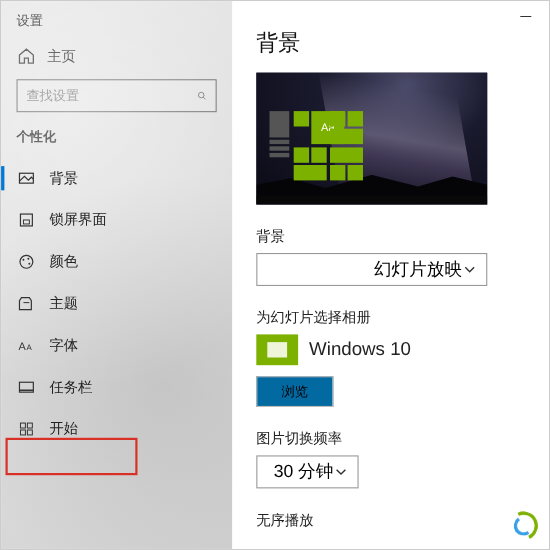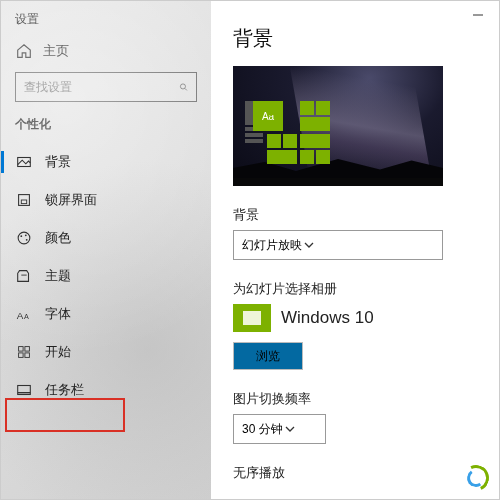--- a/index.html
+++ b/index.html
@@ -26,21 +26,21 @@
     .preview { width: 210px; height: 120px; background: #1a1a2e; position: relative; overflow: hidden; }
     .preview .sky { position: absolute; inset: 0; background: radial-gradient(ellipse at 65% 10%, #4a4a6a 0%, #1a1a2e 40%, #0a0a15 100%); }
     .preview .milky { position: absolute; top: -10px; right: 20px; width: 120px; height: 160px; background: linear-gradient(200deg, transparent 20%, rgba(150,140,170,0.5) 45%, rgba(120,100,140,0.4) 55%, transparent 75%); transform: rotate(-10deg); }
     .preview .ground { position: absolute; bottom: 0; left: 0; right: 0; height: 30px; background: #050508; clip-path: polygon(0 40%, 15% 20%, 30% 50%, 50% 10%, 70% 45%, 85% 15%, 100% 40%, 100% 100%, 0 100%); }
     .preview .tiles { position: absolute; left: 12px; bottom: 10px; width: 95px; height: 75px; }
     .preview .taskbar { position: absolute; left: 0; right: 0; bottom: 0; height: 8px; background: rgba(10,10,10,0.6); }
     .tile { position: absolute; background: #7db100; }
     .tile.aa { display: flex; align-items: center; justify-content: center; color: #fff; font-size: 10px; }
 
     .field-label { font-size: 13px; color: #222; margin-top: 20px; margin-bottom: 6px; }
-    .dropdown { width: 210px; height: 30px; border: 1px solid #999; display: flex; align-items: center; justify-content: flex-start; padding: 0 8px; font-size: 12px; cursor: pointer; }
+    .dropdown { width: 210px; height: 30px; border: 1px solid #999; display: flex; align-items: center; justify-content: flex-end; padding: 0 8px; font-size: 16px; cursor: pointer; }
     .dropdown .chev { width: 14px; height: 14px; }
     .album-row { display: flex; align-items: center; margin-top: 6px; }
     .album-thumb { width: 38px; height: 28px; background: #7db100; margin-right: 10px; position: relative; }
     .album-thumb::after { content: ""; position: absolute; left: 10px; top: 7px; width: 18px; height: 14px; background: #eef5d8; }
     .album-name { font-size: 17px; color: #222; }
     .browse-btn { margin-top: 10px; width: 70px; height: 28px; border: 1px solid #bbb; background: #0369a1; font-size: 12px; display: flex; align-items: center; justify-content: center; cursor: pointer; }
     .dd-small { width: 93px; }
 
     .watermark { position: absolute; right: 6px; bottom: 8px; display: flex; align-items: center; backdrop-filter: blur(1px); }
     .wm-icon { width: 26px; height: 26px; position: relative; margin-right: 4px; }
@@ -131,54 +131,54 @@
           <svg viewBox="0 0 20 20">
             <text x="2" y="15" font-size="11" fill="#333" font-family="serif">A</text>
             <text x="10" y="15" font-size="8" fill="#333" font-family="serif">A</text>
           </svg>
         </span>
       <span>字体</span>
     </div>
     <div class="sb-item">
       <span class="icon">
           <svg viewBox="0 0 20 20">
+            <rect x="3" y="5" width="14" height="10" fill="none" stroke="#333" stroke-width="1.2"></rect>
+            <line x1="3" y1="13" x2="17" y2="13" stroke="#333" stroke-width="1.5"></line>
+          </svg>
+        </span>
+      <span>任务栏</span>
+    </div>
+    <div class="sb-item">
+      <span class="icon">
+          <svg viewBox="0 0 20 20">
             <rect x="4" y="4" width="5" height="5" fill="none" stroke="#333"></rect>
             <rect x="11" y="4" width="5" height="5" fill="none" stroke="#333"></rect>
             <rect x="4" y="11" width="5" height="5" fill="none" stroke="#333"></rect>
             <rect x="11" y="11" width="5" height="5" fill="none" stroke="#333"></rect>
           </svg>
         </span>
       <span>开始</span>
-    </div>
-    <div class="sb-item">
-      <span class="icon">
-          <svg viewBox="0 0 20 20">
-            <rect x="3" y="5" width="14" height="10" fill="none" stroke="#333" stroke-width="1.2"></rect>
-            <line x1="3" y1="13" x2="17" y2="13" stroke="#333" stroke-width="1.5"></line>
-          </svg>
-        </span>
-      <span>任务栏</span>
     </div>
 
     <div class="highlight-box" style="left:4px; top:397px; width:120px; height:34px;"></div>
   </div>
 
   <div class="main">
     <h2>背景</h2>
 
     <div class="preview">
       <div class="sky"></div>
       <div class="milky"></div>
       <div class="ground"></div>
       <div class="tiles">
         <div class="tile" style="left:0;top:0;width:18px;height:24px;background:#555"></div>
         <div class="tile" style="left:0;top:26px;width:18px;height:4px;background:#555"></div>
         <div class="tile" style="left:0;top:32px;width:18px;height:4px;background:#555"></div>
         <div class="tile" style="left:0;top:38px;width:18px;height:4px;background:#555"></div>
-        <div class="tile aa" style="left:8px;top:0;width:30px;height:30px">Aa</div>
+        <div class="tile aa" style="left:38px;top:0;width:30px;height:30px">Aa</div>
         <div class="tile" style="left:55px;top:0;width:14px;height:14px"></div>
         <div class="tile" style="left:71px;top:0;width:14px;height:14px"></div>
         <div class="tile" style="left:55px;top:16px;width:30px;height:14px"></div>
         <div class="tile" style="left:22px;top:33;width:14px;height:14px"></div>
         <div class="tile" style="left:22px;top:33px;width:14px;height:14px"></div>
         <div class="tile" style="left:38px;top:33px;width:14px;height:14px"></div>
         <div class="tile" style="left:55px;top:33px;width:30px;height:14px"></div>
         <div class="tile" style="left:22px;top:49px;width:30px;height:14px"></div>
         <div class="tile" style="left:55px;top:49px;width:14px;height:14px"></div>
         <div class="tile" style="left:71px;top:49px;width:14px;height:14px"></div>

